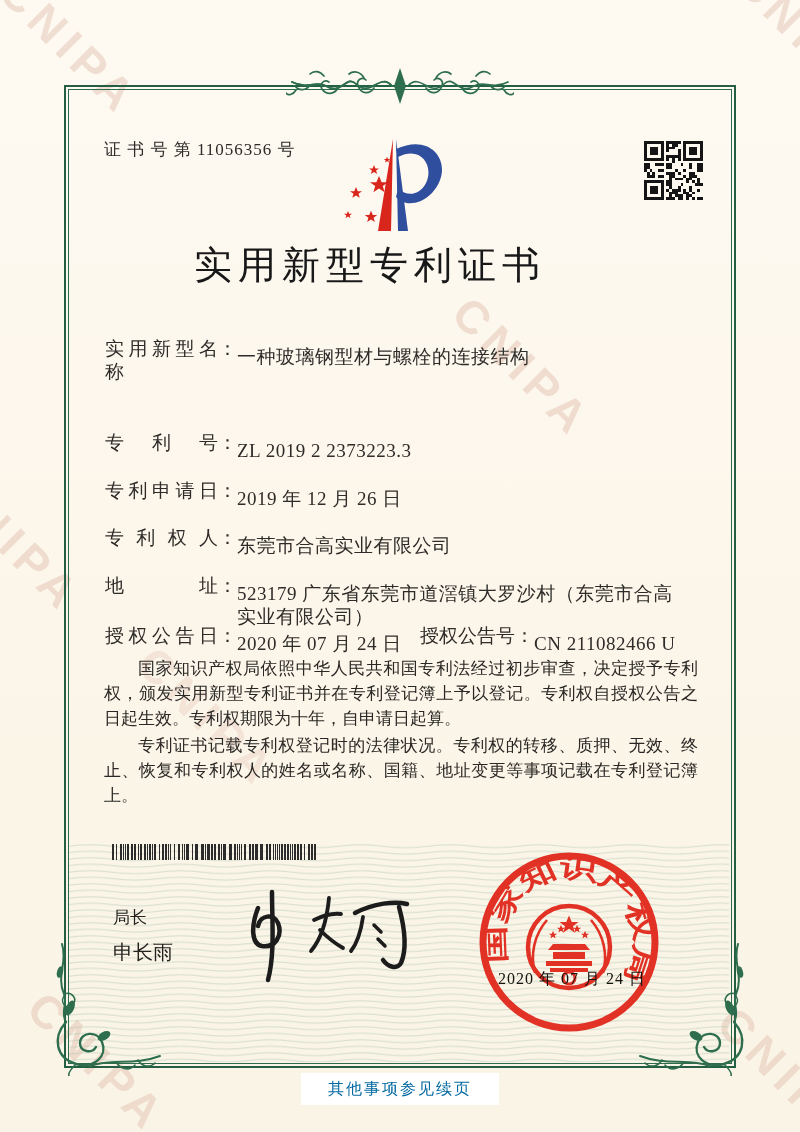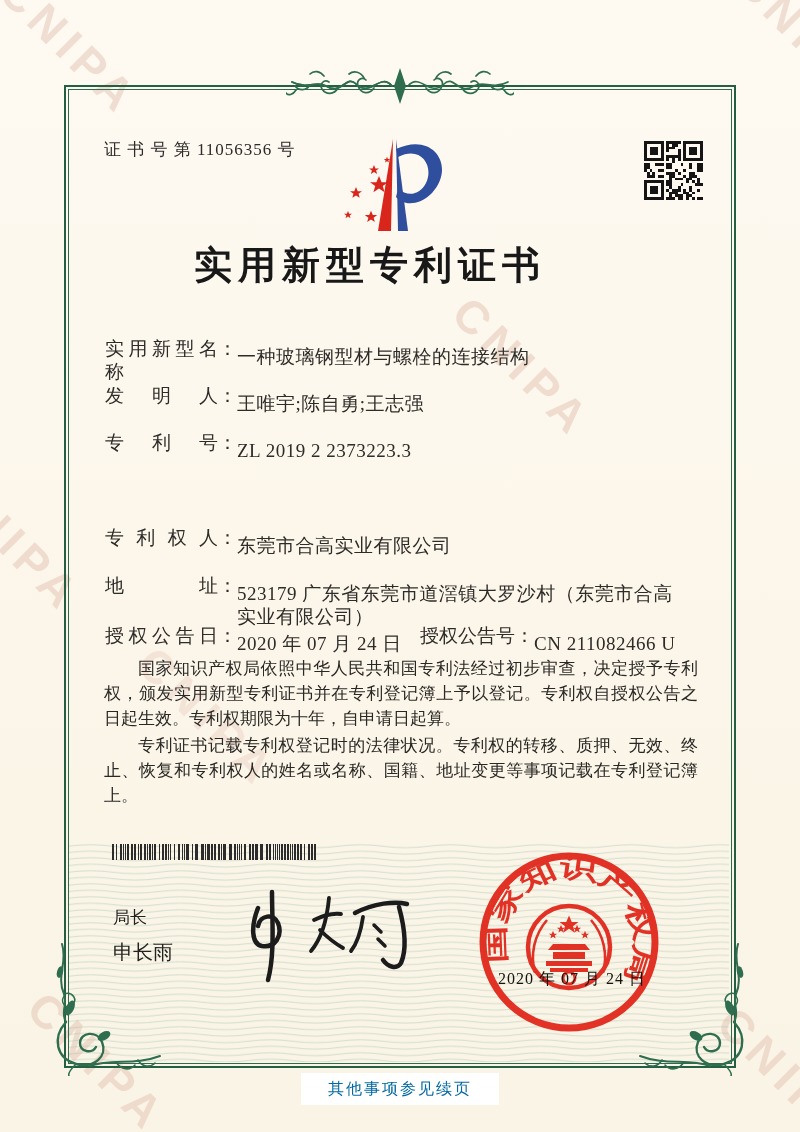--- a/index.html
+++ b/index.html
@@ -45,21 +45,21 @@
   .corner-fl.right{left:636px;transform:scaleX(-1);}
   
   .certno{
     position:absolute;left:104px;top:138px;
     font-size:17px;color:#2d2b28;letter-spacing:1px;z-index:5;
   }
   .logo{position:absolute;left:338px;top:135px;width:112px;height:100px;z-index:5;}
   .qr{position:absolute;left:644px;top:141px;width:59px;height:59px;z-index:5;}
   .title{
     position:absolute;left:0;top:240px;width:740px;
-    text-align:center;font-size:38px;font-weight:bold;color:#181818;
+    text-align:center;font-size:38px;font-weight:normal;color:#181818;
     letter-spacing:6px;z-index:5;
   }
   
   .frow{position:absolute;left:105px;width:600px;font-size:19px;color:#2e2c29;z-index:5;line-height:23px;}
   .flabel{
     display:inline-block;width:113px;
     text-align:justify;text-align-last:justify;
     vertical-align:top;
   }
   .fcolon{display:inline-block;vertical-align:top;}
@@ -414,25 +414,25 @@
       <rect x="17" y="20" width="1" height="1" fill="#151515"></rect>
       <rect x="19" y="20" width="1" height="1" fill="#151515"></rect>
       <rect x="20" y="20" width="1" height="1" fill="#151515"></rect>
     </svg>
 
   <div class="title">实用新型专利证书</div>
 
   <div class="frow" style="top:337px;">
     <span class="flabel">实用新型名称</span><span class="fcolon">：</span><span class="fvalue">一种玻璃钢型材与螺栓的连接结构</span>
   </div>
-  <div class="frow" style="top:384px;">
-    <span class="flabel">发明人</span><span class="fcolon">：</span><span class="fvalue">王唯宇;陈自勇;王志强</span>
-  </div>
   <div class="frow" style="top:431px;">
     <span class="flabel">专利号</span><span class="fcolon">：</span><span class="fvalue">ZL 2019 2 2373223.3</span>
+  </div>
+  <div class="frow" style="top:479px;">
+    <span class="flabel">专利申请日</span><span class="fcolon">：</span><span class="fvalue">2019 年 12 月 26 日</span>
   </div>
   <div class="frow" style="top:526px;">
     <span class="flabel">专利权人</span><span class="fcolon">：</span><span class="fvalue">东莞市合高实业有限公司</span>
   </div>
   <div class="frow" style="top:574px;">
     <span class="flabel">地址</span><span class="fcolon">：</span><span class="fvalue" style="width:455px;">523179 广东省东莞市道滘镇大罗沙村（东莞市合高实业有限公司）</span>
   </div>
   <div class="frow" style="top:624px;">
     <span class="flabel">授权公告日</span><span class="fcolon">：</span><span class="fvalue">2020 年 07 月 24 日</span>
     <span class="grant2">

